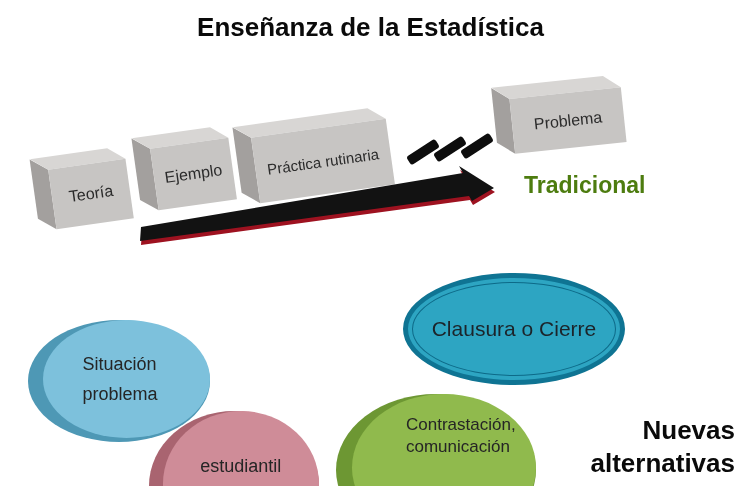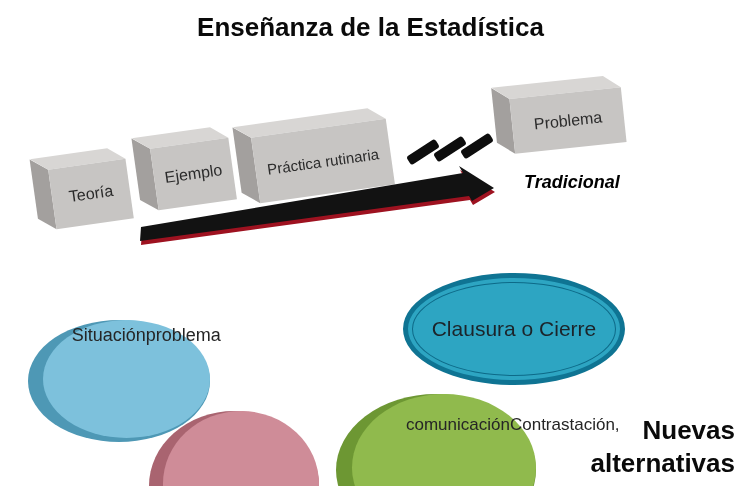--- a/index.html
+++ b/index.html
@@ -9,21 +9,21 @@
   }
 
   
   .title {
     position:absolute; left:0; top:12px; width:741px;
     text-align:center; font-size:26px; font-weight:bold; color:#0a0a0a;
     letter-spacing:0px;
   }
   .lbl-tradicional {
     position:absolute; left:524px; top:172px; width:160px;
-    font-size:18px; font-weight:bold; color:#000000;font-style:italic;
+    font-size:23px; font-weight:bold; color:#4d7c0f;
   }
   .lbl-nuevas {
     position:absolute; left:585px; top:414px; width:150px;
     text-align:right; font-size:26px; font-weight:bold; color:#0a0a0a;
     line-height:33px;
   }
 
   
   .box { position:absolute; }
   .bx-front {
@@ -56,21 +56,21 @@
 
   
   .arrow-svg { position:absolute; left:0; top:0; width:741px; height:486px; }
 
   
   .bubble { position:absolute; }
   .bub-shade { position:absolute; inset:0; border-radius:50%; }
   .bub-main  { position:absolute; left:8%; top:0; width:92%; height:97%; border-radius:50%; }
   .bub-text  {
     position:absolute; left:8%; top:0; width:92%; height:97%;
-    display:flex; flex-direction:row; justify-content:center;
+    display:flex; flex-direction:column; justify-content:center;
     color:#252525; font-size:18px; line-height:30px;
   }
   .bub-text span { display:block; }
 
   .bub-situacion { left:28px; top:320px; width:182px; height:122px; }
   .bub-situacion .bub-shade { background:#4e98b5; }
   .bub-situacion .bub-main  { background:#7dc1dc; }
   .bub-situacion .bub-text  { align-items:flex-start; padding-left:22%; box-sizing:border-box; }
 
   .bub-trabajo { left:149px; top:411px; width:170px; height:150px; }
@@ -165,22 +165,22 @@
     <div class="bub-main"></div>
     <div class="bub-text">
       <span>estudiantil</span>
     </div>
   </div>
 
   <div class="bubble bub-contrastacion">
     <div class="bub-shade"></div>
     <div class="bub-main"></div>
     <div class="bub-text">
+      <span>Contrastación,</span>
       <span>comunicación</span>
-      <span>Contrastación,</span>
     </div>
   </div>
 
   <div class="bubble bub-clausura">
     <div class="cl-body"></div>
     <div class="cl-ring"></div>
     <div class="cl-text">
       <span>Clausura o Cierre</span>
     </div>
   </div>

